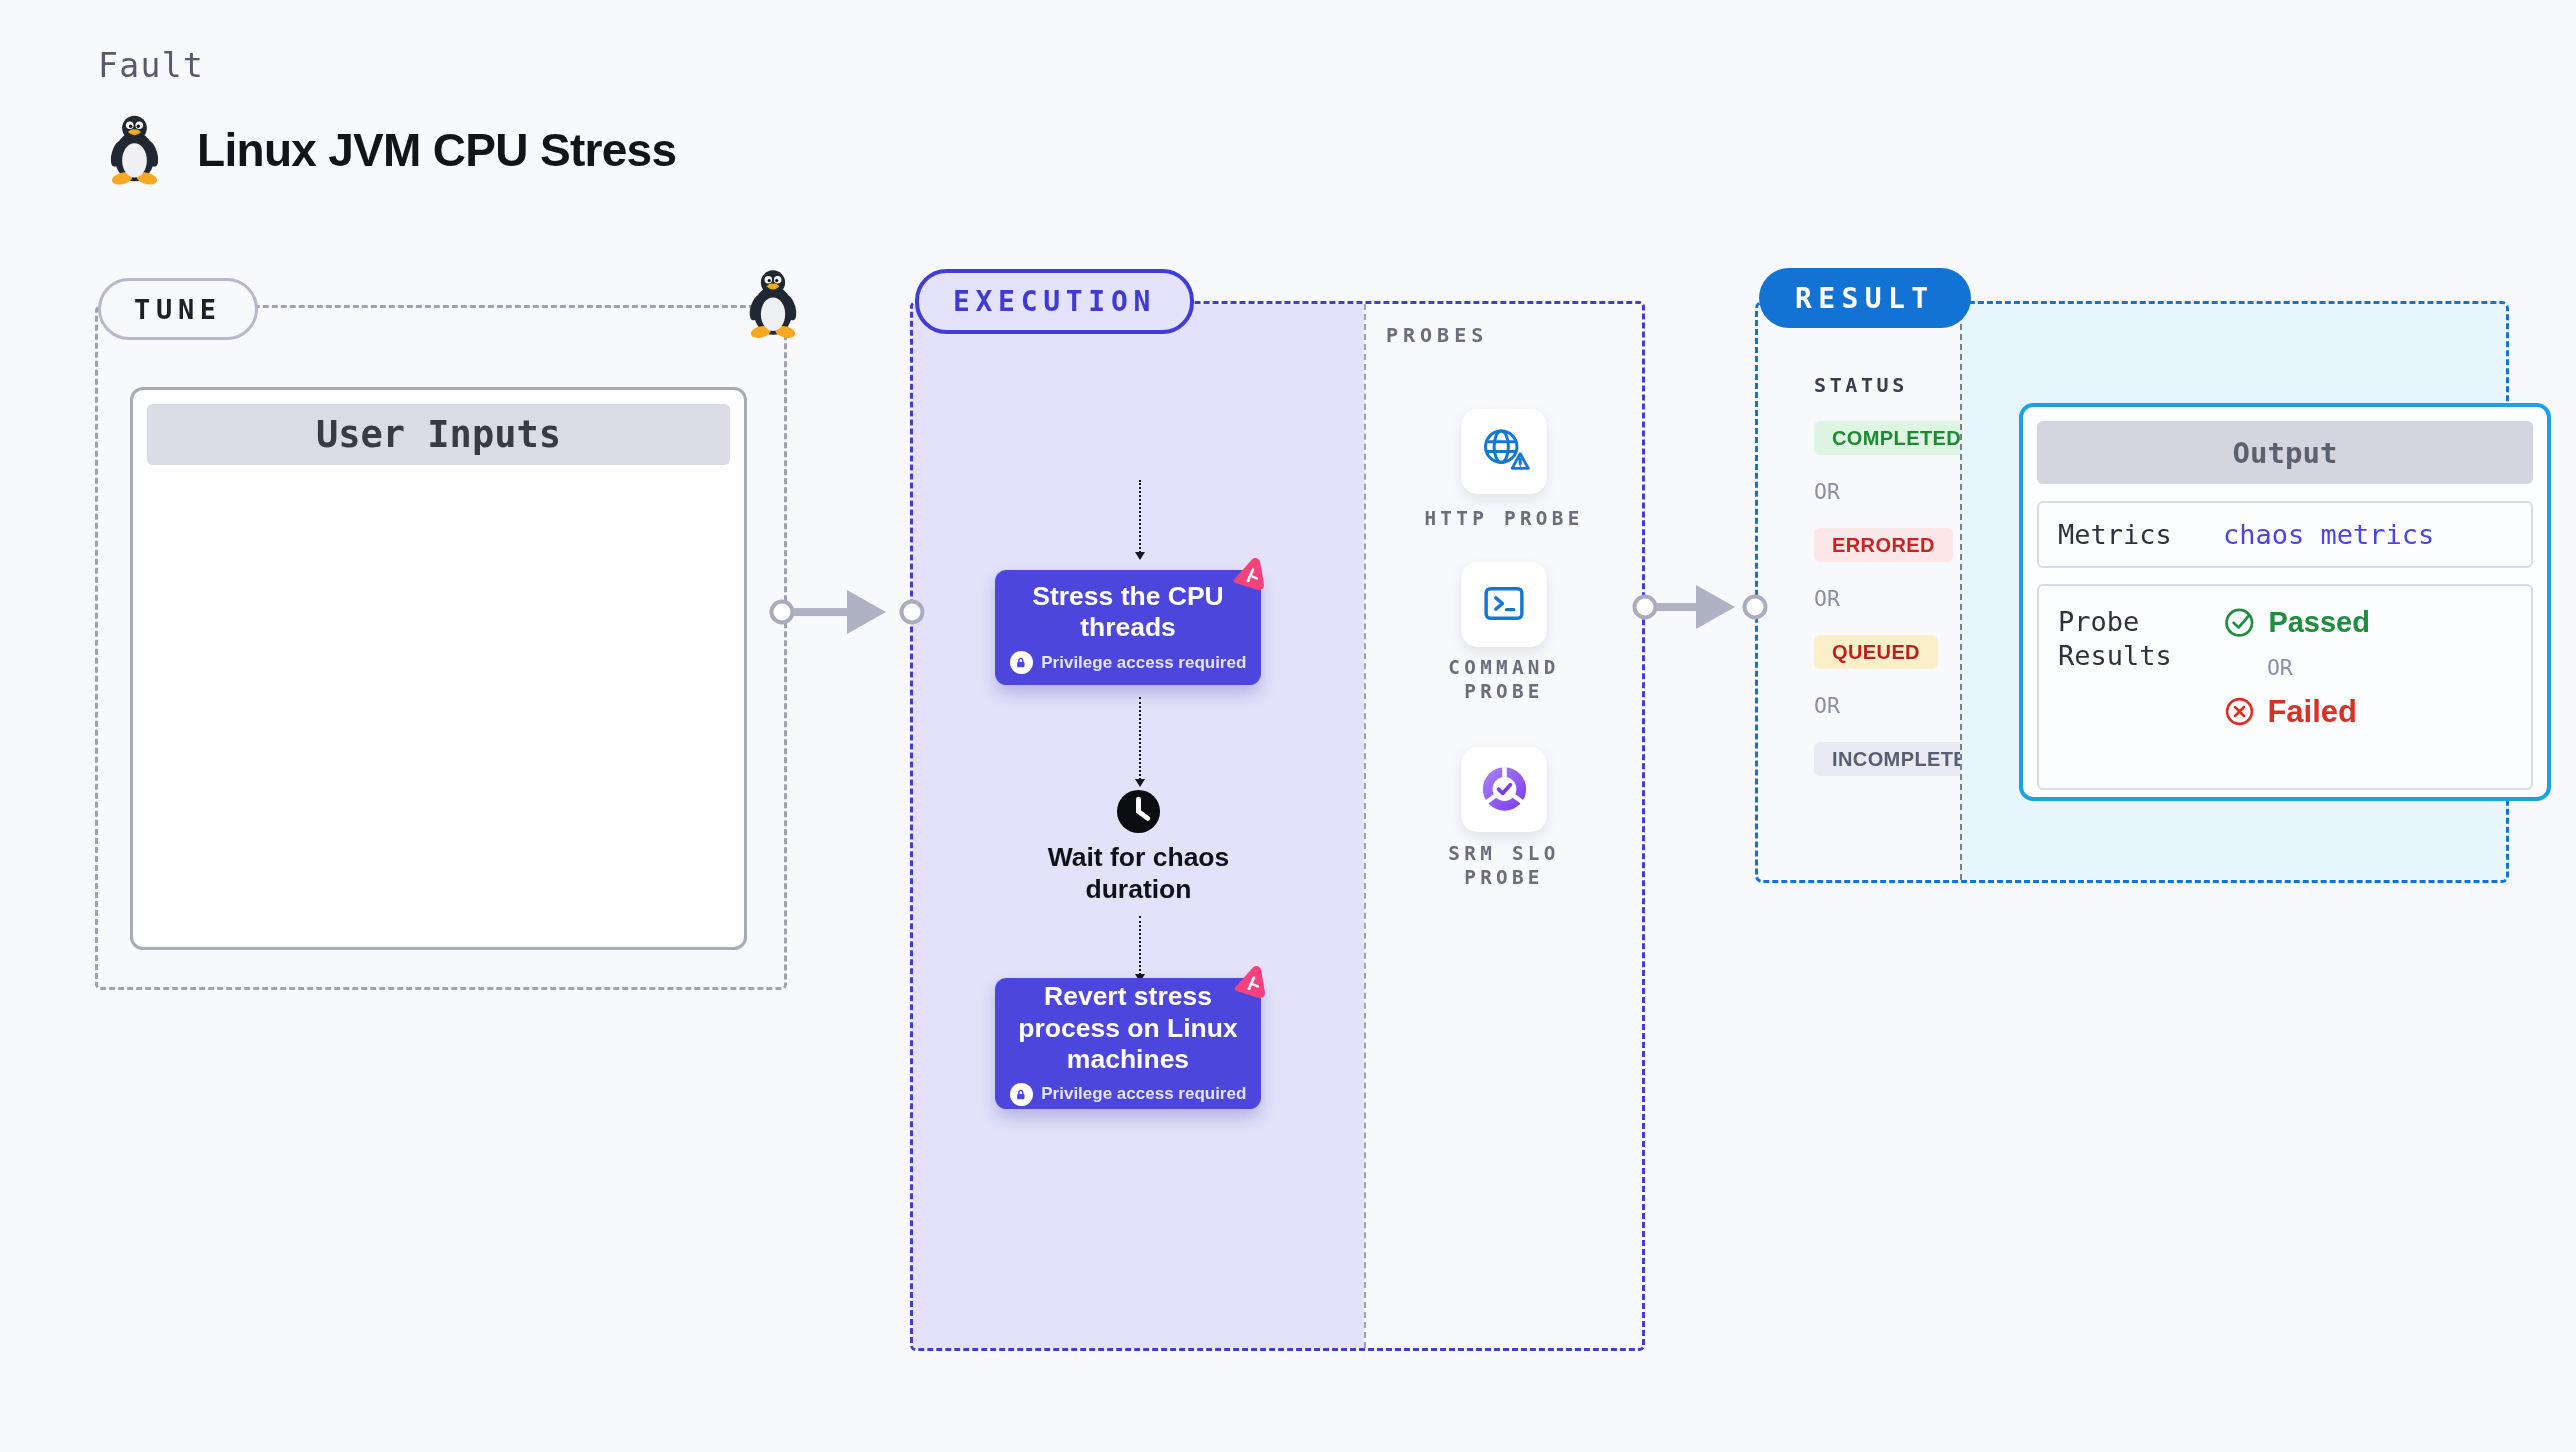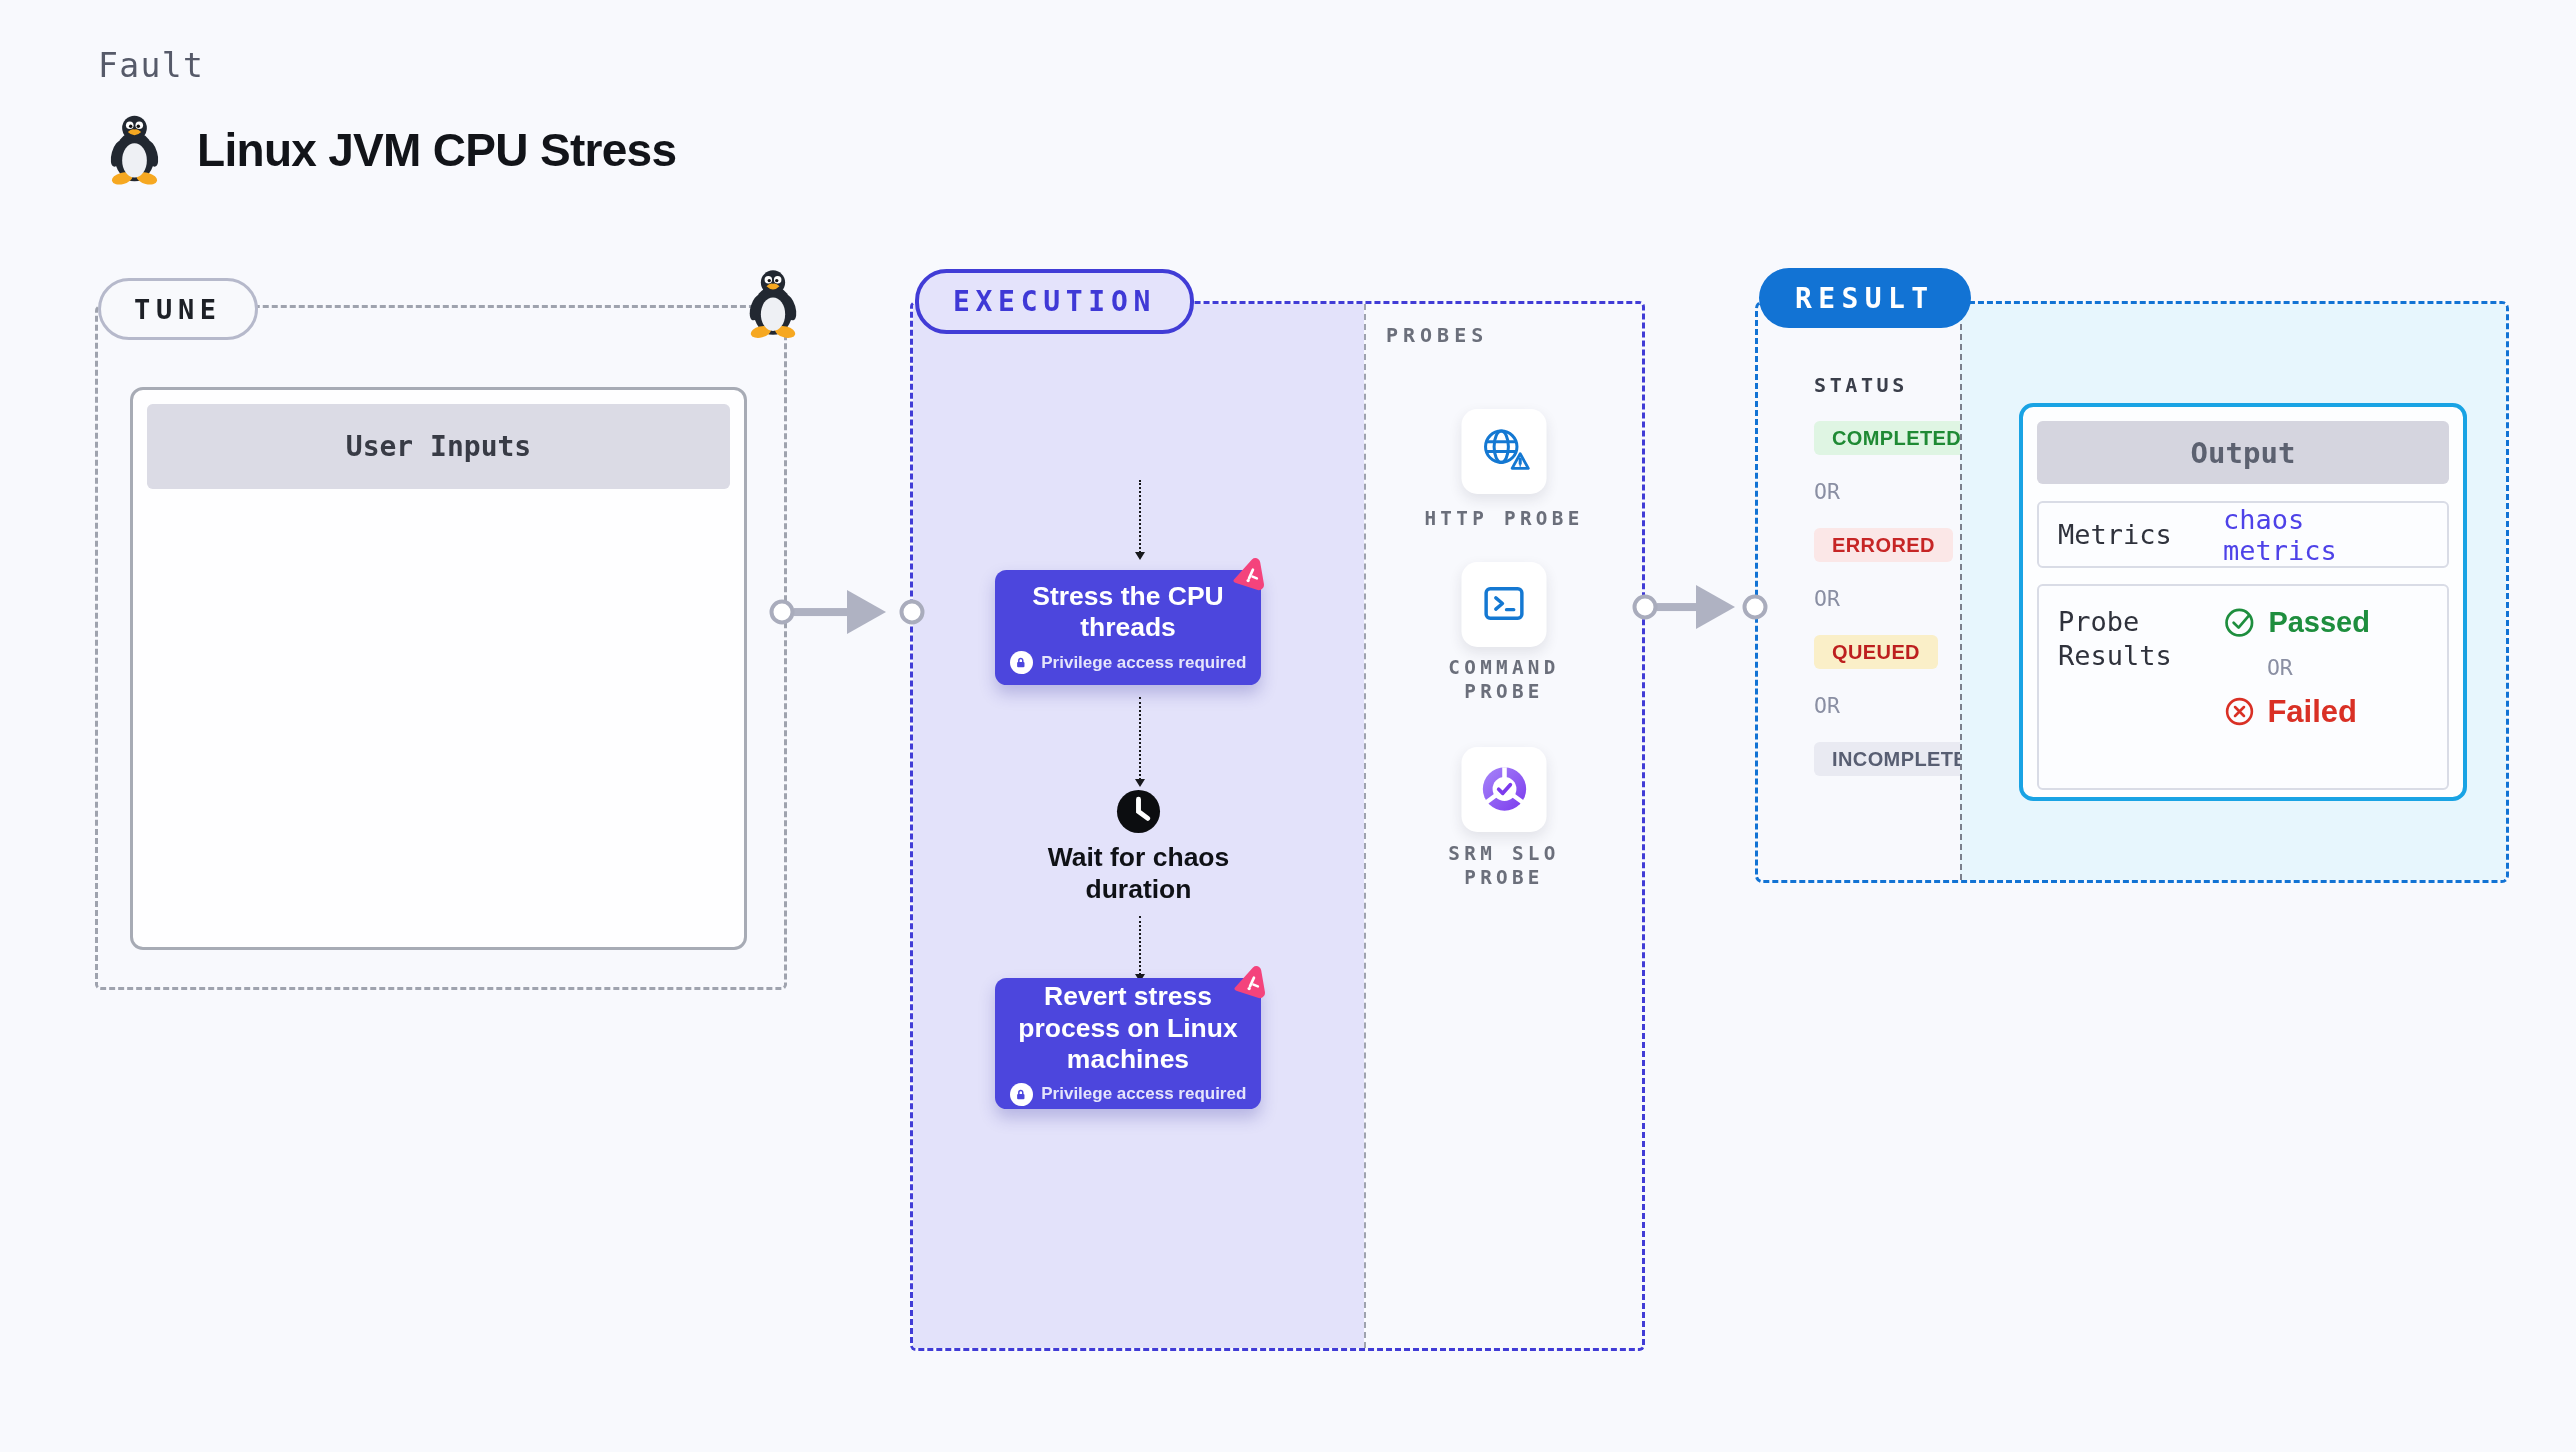--- a/index.html
+++ b/index.html
@@ -20,23 +20,23 @@
         border:3.6px solid #B6B9CB;font-size:27px;letter-spacing:5.7px;color:#1D2026;z-index:4;}
   .exec-pill{left:915px;top:269px;height:57px;padding:0 34px;background:#E4E3FB;
         border:4.3px solid #413CD6;font-size:28px;letter-spacing:5.7px;color:#3F39D6;z-index:4;}
   .result-pill{left:1759px;top:268px;height:60px;padding:0 36px;background:#1273D4;
         border:none;font-size:28px;letter-spacing:6.4px;color:#FFFFFF;z-index:4;}
 
   
   .tune-box{left:95px;top:305px;width:686px;height:679px;border:3.6px dashed #9FA3AE;border-radius:5.7px;}
   .ui-card{left:130px;top:387px;width:617px;height:563px;background:#FEFEFF;
         border:3.6px solid #A7ABB5;border-radius:13px;box-sizing:border-box;}
-  .ui-head{position:absolute;left:14.3px;top:14.3px;right:14.3px;height:85px;background:#DBDBE5;
+  .ui-head{position:absolute;left:14.3px;top:14.3px;right:14.3px;height:61px;background:#DBDBE5;
         border-radius:5.7px;display:flex;align-items:center;justify-content:center;
-        font-size:28px;font-weight:600;color:#383B45;}
+        font-size:37px;font-weight:600;color:#383B45;}
   .ui-inner{position:absolute;left:14.3px;top:99px;right:14.3px;bottom:14.3px;background:#FBFCFE;
         border:2.1px solid #C9CCD6;border-radius:5.7px;}
   .tunable-label{left:27px;top:36px;font-size:26px;color:#23262E;}
   .req-label{left:198px;top:15.8px;font-size:19.3px;font-weight:600;color:#71757F;letter-spacing:3.6px;}
   .opt-label{left:198px;top:159px;font-size:19.3px;font-weight:600;color:#71757F;letter-spacing:3.6px;}
   .tunable{font-size:26px;color:#2B20E8;left:198px;white-space:nowrap;cursor:pointer;}
 
   
   .flow-arrow{position:absolute;height:50px;z-index:6;}
   .flow-arrow .dot{position:absolute;top:50%;width:17px;height:17px;border-radius:50%;
@@ -92,21 +92,21 @@
         align-items:flex-start;gap:24px;}
   .status-badge{height:34px;display:flex;align-items:center;padding:0 18px;border-radius:5.7px;
         font-size:20px;font-weight:800;letter-spacing:0.4px;}
   .tone-green{background:#DFF5E3;color:#1F8A34;}
   .tone-red{background:#FBE7E7;color:#C62525;}
   .tone-yellow{background:#FAEFC8;color:#BD1F1F;}
   .tone-gray{background:#E9EAF2;color:#585E72;}
   .or-text{font-size:21.5px;color:#8A8FA3;}
   .output-panel{position:absolute;left:202px;top:0;bottom:0;right:0;background:#E7F6FD;
         border-left:2.9px dashed #7A7F8C;border-radius:0 4.3px 4.3px 0;}
-  .output-card{position:absolute;left:57px;top:99px;width:448px;height:398px;background:#FDFEFF;
+  .output-card{position:absolute;left:57px;top:99px;width:532px;height:398px;background:#FDFEFF;
         border:4.3px solid #19A3E4;border-radius:14.3px;box-sizing:border-box;padding:14.3px;}
   .output-head{height:63px;background:#D5D5DF;border-radius:5.7px;display:flex;align-items:center;
         justify-content:center;font-size:29px;font-weight:600;color:#5C6170;}
   .output-row{border:2.1px solid #D9DCE6;border-radius:5.7px;background:#FCFDFF;display:flex;
         align-items:center;padding:0 18.6px;box-sizing:border-box;}
   .metrics-row{margin-top:17px;height:67px;}
   .probe-res-row{margin-top:15.8px;height:206px;align-items:flex-start;padding-top:18.6px;}
   .row-label{font-size:27px;color:#2F323C;width:148px;line-height:34px;flex-shrink:0;}
   .metrics-value{font-size:27px;font-weight:400;color:#4E42E8;margin-left:17px;cursor:pointer;}
   .pr-values{display:flex;flex-direction:column;margin-left:17px;gap:14.3px;}

